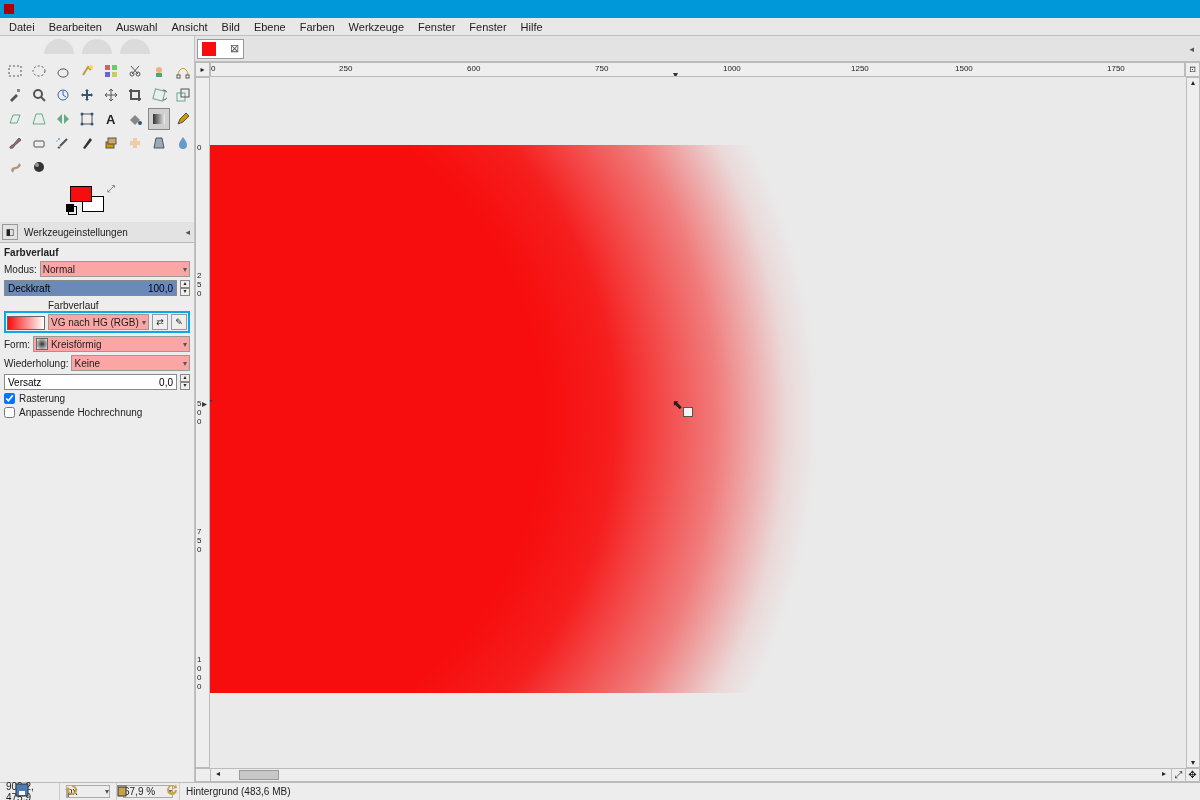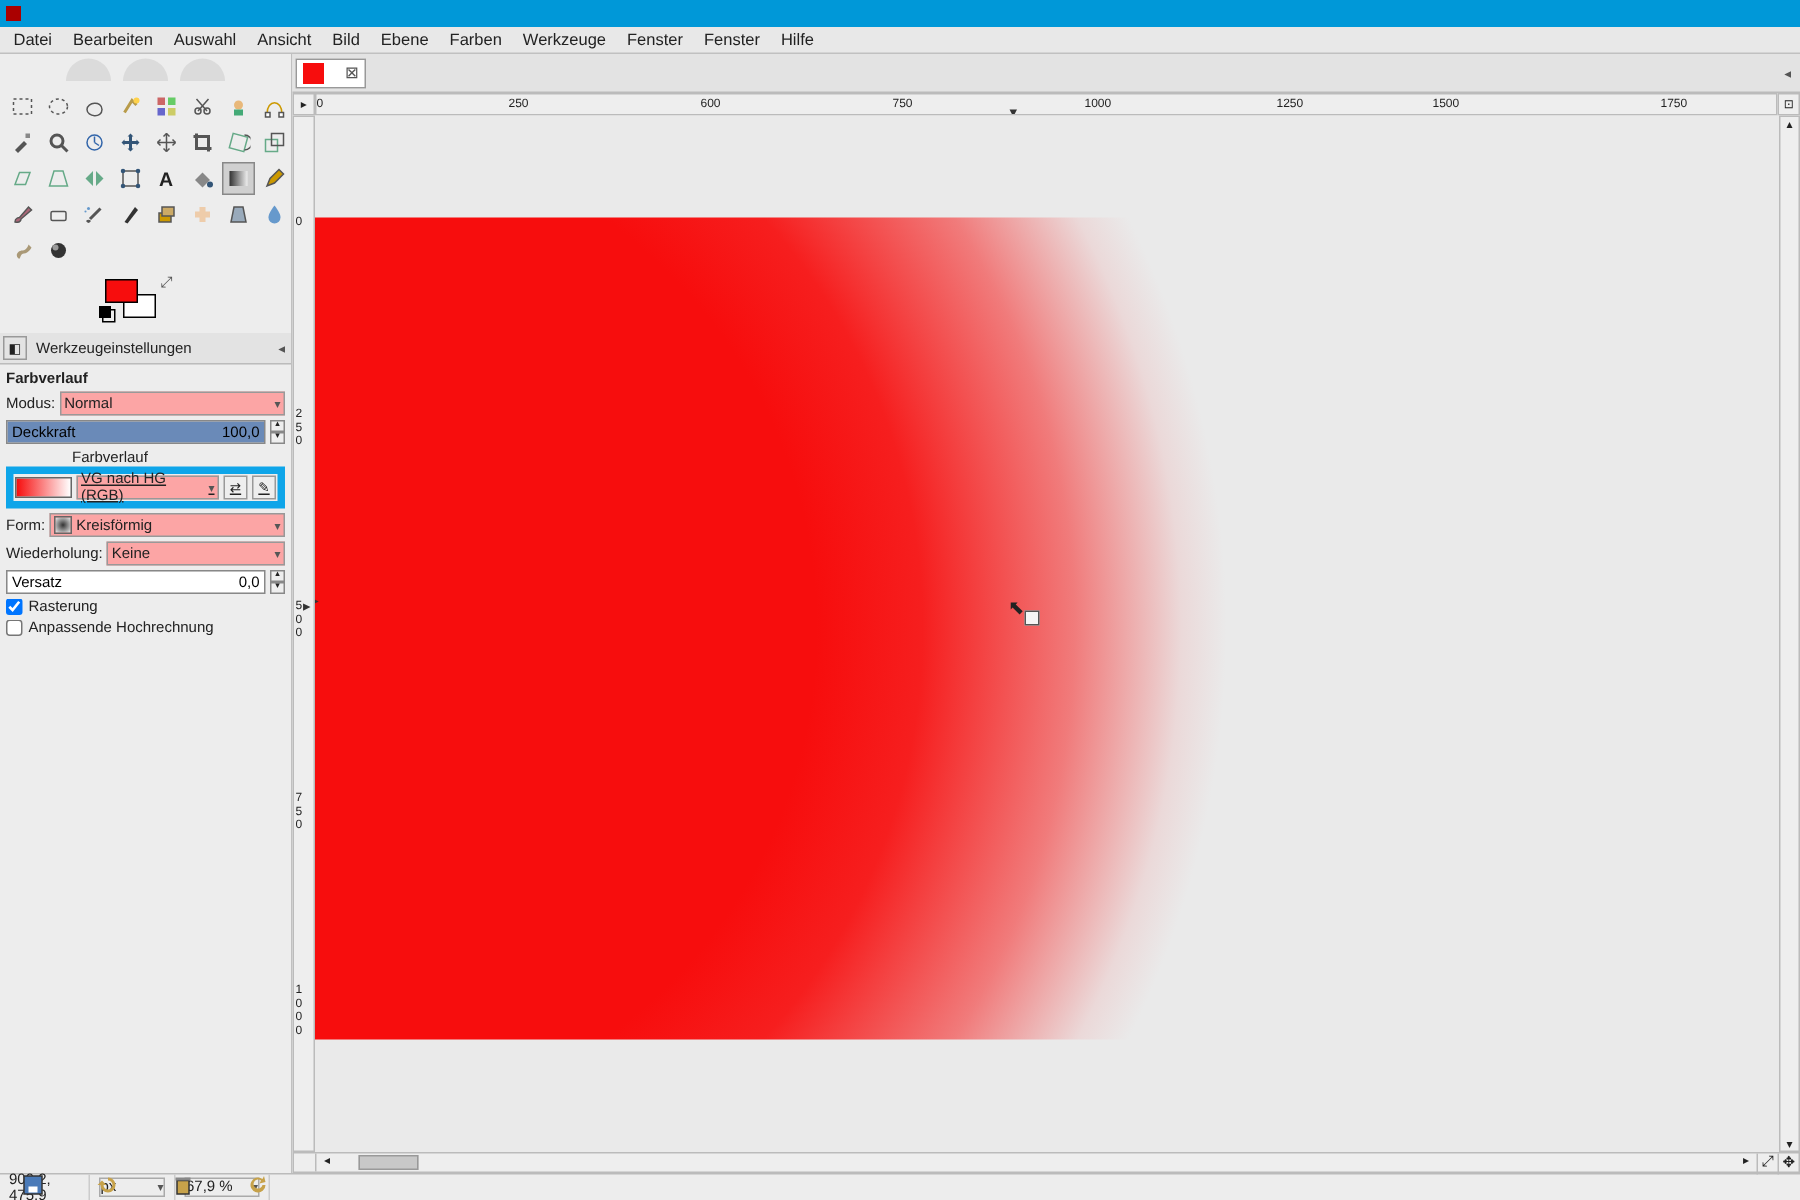--- a/index.html
+++ b/index.html
@@ -41,21 +41,21 @@
 .optrow select, .optrow .combo { flex:1; height:16px; border:1px solid #999; background:#fca5a5; font-size:10px; padding:0 2px;}
 .combo { display:flex; align-items:center; justify-content:space-between;}
 .combo .arr { font-size:8px; color:#555;}
 .slider-box{ display:flex; border:1px solid #888; background:linear-gradient(to right,#6a8ab8 0%,#6a8ab8 100%); height:16px; align-items:center; padding:0 3px; color:#000;}
 .slider-box .lbl{flex:1;}
 .slider-box .val{}
 .slider-box.offset{ background:linear-gradient(to right,#fff 0%,#fff 100%);}
 .spinner{width:10px;display:flex;flex-direction:column;}
 .spinner span{height:8px;border:1px solid #888;font-size:6px;line-height:5px;text-align:center;background:#eee;}
 .grad-preview{width:38px;height:14px;background:linear-gradient(to right,#f70d0d,#fff);border:1px solid #666;}
-.grad-row{display:flex;align-items:center;gap:3px;border:5px solid #0ea5e9;padding:1px;text-decoration:underline;}
+.grad-row{display:flex;align-items:flex-end;gap:3px;border:2px solid #0ea5e9;padding:1px;}
 .icnbtn{width:16px;height:16px;border:1px solid #999;display:flex;align-items:center;justify-content:center;font-size:9px;background:#eee;}
 .chk{display:flex;align-items:flex-start;gap:4px;margin-top:3px;}
 .chk input{width:11px;height:11px;}
 .small-icon { width:12px; height:12px; border:1px solid #666; display:inline-block; background:#888;}
 
 .main-area { flex:1; display:flex; flex-direction:column; background:#eaeaea;}
 .doc-tabs{ height:26px; display:flex; align-items:center; padding:2px; border-bottom:1px solid #bbb; background:#e3e3e3;}
 .doc-tabs .tab { display:flex; align-items:center; padding:2px 4px; border:1px solid #999; background:#fff; }
 .doc-tabs .tab .thumb{width:14px;height:14px;background:#f70d0d;margin-right:14px;}
 .doc-tabs .tab .x{font-size:11px;color:#555;}
@@ -493,13 +493,14 @@
         <span>px</span> 
         <span class="arr">▾</span>
       </div>
     </div>
   <div class="seg">
       <div class="combo" style="width:50px">
         <span>67,9 %</span> 
         <span class="arr">▾</span>
       </div>
     </div>
+  <div class="seg" style="flex:1;border-right:none">Hintergrund (483,6 MB)</div>
 </div>
 
 </body></html>

